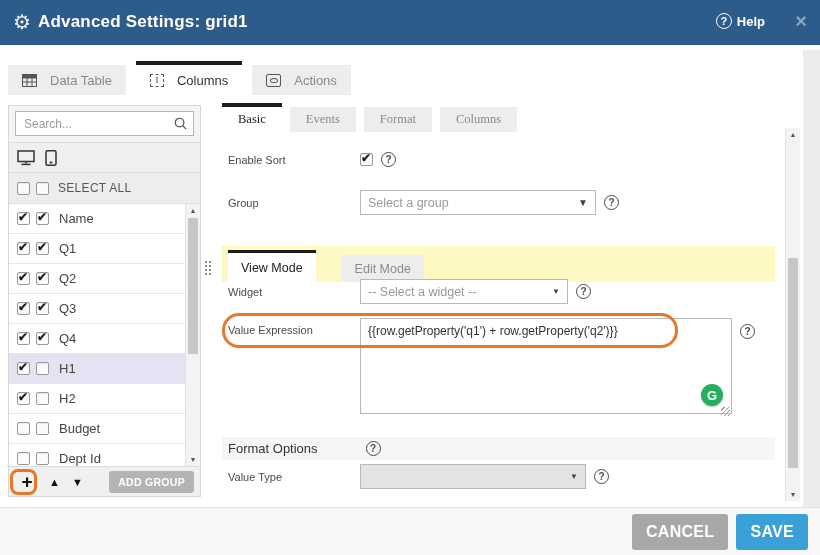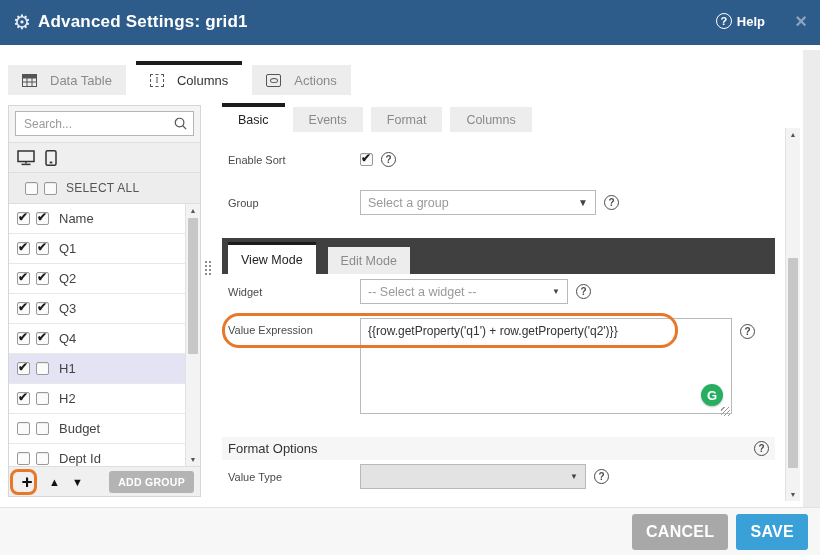--- a/index.html
+++ b/index.html
@@ -29,21 +29,21 @@
   .actions-icon{width:15px; height:13px; border:1px solid #555; border-radius:2px; display:inline-flex; align-items:center; justify-content:center;}
   .actions-icon i{display:block; width:8px; height:5px; border:1px solid #555; border-radius:50%;}
 
   
   .left-panel{position:absolute; left:8px; top:105px; width:193px; height:392px; border:1px solid #d6d6d6; display:flex; flex-direction:column; background:#fff;}
   .search-wrap{height:36px; background:#f4f4f4; padding:5px 6px; position:relative; flex:none;}
   .search-input{width:100%; height:25px; border:1px solid #b5b5b5; background:#fff; padding:0 26px 0 8px; font-size:12px; color:#333; font-family:inherit;}
   .search-input::placeholder{color:#9a9a9a;}
   .search-icon{position:absolute; right:12px; top:10px;}
   .device-row{height:31px; background:#efefef; border-top:1px solid #dedede; border-bottom:1px solid #dedede; display:flex; align-items:center; gap:10px; padding:0 8px; flex:none;}
-  .selectall-row{height:31px; background:#ededed; border-bottom:1px solid #dedede; display:flex; align-items:center; gap:6px; padding:0 16px; flex:none;}
+  .selectall-row{height:31px; background:#ededed; border-bottom:1px solid #dedede; display:flex; align-items:center; gap:6px; padding:0 8px; flex:none;}
   .selectall-label{font-size:12px; color:#555; margin-left:3px; letter-spacing:.3px;}
   .col-list{position:relative; flex:1; background:#fff; overflow:hidden;}
   .col-row{height:30px; border-bottom:1px solid #e8e8e8; display:flex; align-items:center; gap:6px; padding:0 20px 0 8px; font-size:13px; color:#444; cursor:pointer;}
   .col-row.selected{background:var(--selected-row-bg);}
   .col-label{margin-left:4px;}
   .cb{width:13px; height:13px; border:1px solid #999; border-radius:2px; background:#fbfbfb; box-shadow:inset 0 1px 1px rgba(0,0,0,.07); position:relative; flex:none; cursor:pointer;}
   .cb.checked::after{content:"✔"; position:absolute; top:-3px; left:0; font-size:12px; color:#1d1d1d; font-weight:bold;}
   .vscroll{position:absolute; right:0; top:0; bottom:0; width:15px; background:#f3f3f3; border-left:1px solid #e2e2e2;}
   .vscroll .arr{position:absolute; left:0; width:14px; text-align:center; font-size:7px; color:#555; cursor:pointer;}
   .vscroll .arr.up{top:3px;}
@@ -55,40 +55,40 @@
   .plus-ring{position:absolute; left:1px; top:2px; width:27px; height:26px; border:3px solid var(--annotation-orange); border-radius:8px; pointer-events:none;}
   .move-arrow{font-size:11px; color:#111; cursor:pointer;}
   .add-group-btn{margin-left:auto; background:#b4b4b4; color:#fff; font-size:10.5px; font-weight:bold; padding:5px 9px; border-radius:3px; border:none; cursor:pointer; letter-spacing:.3px; font-family:inherit;}
 
   
   .splitter{position:absolute; left:204px; top:260px; width:8px; height:17px; background-image:radial-gradient(#8d8d8d 1px, transparent 1.2px); background-size:4px 4px; cursor:col-resize;}
 
   
   .right-panel{position:absolute; left:222px; top:103px; width:578px; height:397px;}
   .rp-tabs{display:flex; align-items:flex-end; gap:8px; height:29px;}
-  .rtab{height:25px; padding:0 16px; background:#ededed; color:#8a8a8a; font-size:12.5px; display:flex; align-items:center; cursor:pointer;}
+  .rtab{height:25px; padding:0 16px; background:#ededed; color:#8a8a8a; font-size:12.5px; display:flex; align-items:center; cursor:pointer;font-family:Liberation Serif, serif;}
   .rtab.active{height:29px; background:#fff; color:#222; border-top:4px solid var(--tab-marker);}
   .rp-body{position:relative; height:368px; background:#fff;}
   .form-row{position:absolute; left:0; display:flex; align-items:center; padding-left:6px;}
   .f-label{width:132px; font-size:11px; color:#4a4a4a; flex:none;}
   .qmark{width:15px; height:15px; border:1px solid #4a4a4a; border-radius:50%; display:inline-flex; align-items:center; justify-content:center; font-size:10px; color:#4a4a4a; font-weight:bold; margin-left:8px; flex:none; cursor:pointer;}
   .select{height:25px; border:1px solid #b9b9b9; background:#fff; display:flex; align-items:center; justify-content:space-between; padding:0 7px; font-size:12.5px; color:#999; cursor:pointer;}
   .select .caret{font-size:8px; color:#444; margin-left:8px;}
   .select.disabled{background:#e3e3e3; color:#777;}
-  .mode-band{position:absolute; left:0; top:106px; width:553px; height:36px; background:#404040; display:flex; align-items:flex-end; gap:12px; padding-left:6px;}
+  .mode-band{position:absolute; left:0; top:114px; width:553px; height:36px; background:#fef9c3; display:flex; align-items:flex-end; gap:26px; padding-left:6px;}
   .modetab{height:27px; padding:0 13px; background:#ededed; color:#8a8a8a; font-size:12.5px; display:flex; align-items:center; cursor:pointer;}
   .modetab.active{height:32px; background:#fff; color:#222; border-top:3px solid var(--tab-marker);}
   .ve-row{align-items:flex-start;}
   .ve-row .f-label{padding-top:6px;}
   .ta-wrap{position:relative; flex:none;}
   .ve-textarea{width:372px; height:96px; border:1px solid #b9b9b9; resize:none; font-family:inherit; font-size:12px; color:#333; padding:4px 7px; line-height:17px;}
   .grammarly{position:absolute; right:9px; bottom:12px; width:22px; height:22px; border-radius:50%; background:var(--grammarly-green); color:#fff; font-size:13px; font-weight:bold; display:flex; align-items:center; justify-content:center; box-shadow:0 1px 2px rgba(0,0,0,.25);}
   .resize-grip{position:absolute; right:2px; bottom:2px; width:9px; height:9px; background:repeating-linear-gradient(135deg, transparent 0 2px, #999 2px 3px); cursor:nwse-resize;}
   .ve-annotation{position:absolute; left:0; top:181px; width:456px; height:35px; border:3px solid var(--annotation-orange); border-radius:17px; pointer-events:none; z-index:5;}
-  .fo-band{position:absolute; left:0; top:305px; width:553px; height:23px; background:#f6f6f6; display:flex; align-items:center; justify-content:space-between; padding:0 6px;gap:40px;}
+  .fo-band{position:absolute; left:0; top:305px; width:553px; height:23px; background:#f6f6f6; display:flex; align-items:center; padding:0 6px;gap:40px;}
   .fo-label{font-size:13px; color:#333;}
   .rp-scroll{position:absolute; right:0; top:-4px; width:15px; height:373px; background:#f3f3f3; border-left:1px solid #e2e2e2;}
   .rp-thumb{top:130px; height:210px;}
 
   .right-gutter{position:absolute; right:0; top:50px; width:17px; height:458px; background:#ececec;}
 
   
   .footer{position:absolute; left:0; bottom:0; width:820px; height:48px; background:#f7f7f7; border-top:1px solid #e3e3e3; display:flex; align-items:center; justify-content:flex-end; gap:8px; padding-right:12px;}
   .btn{border:none; color:#fff; font-size:16px; font-weight:bold; padding:9px 14px; border-radius:3px; cursor:pointer; letter-spacing:.3px; font-family:inherit;}
   .btn-cancel{background:var(--cancel-bg);}

